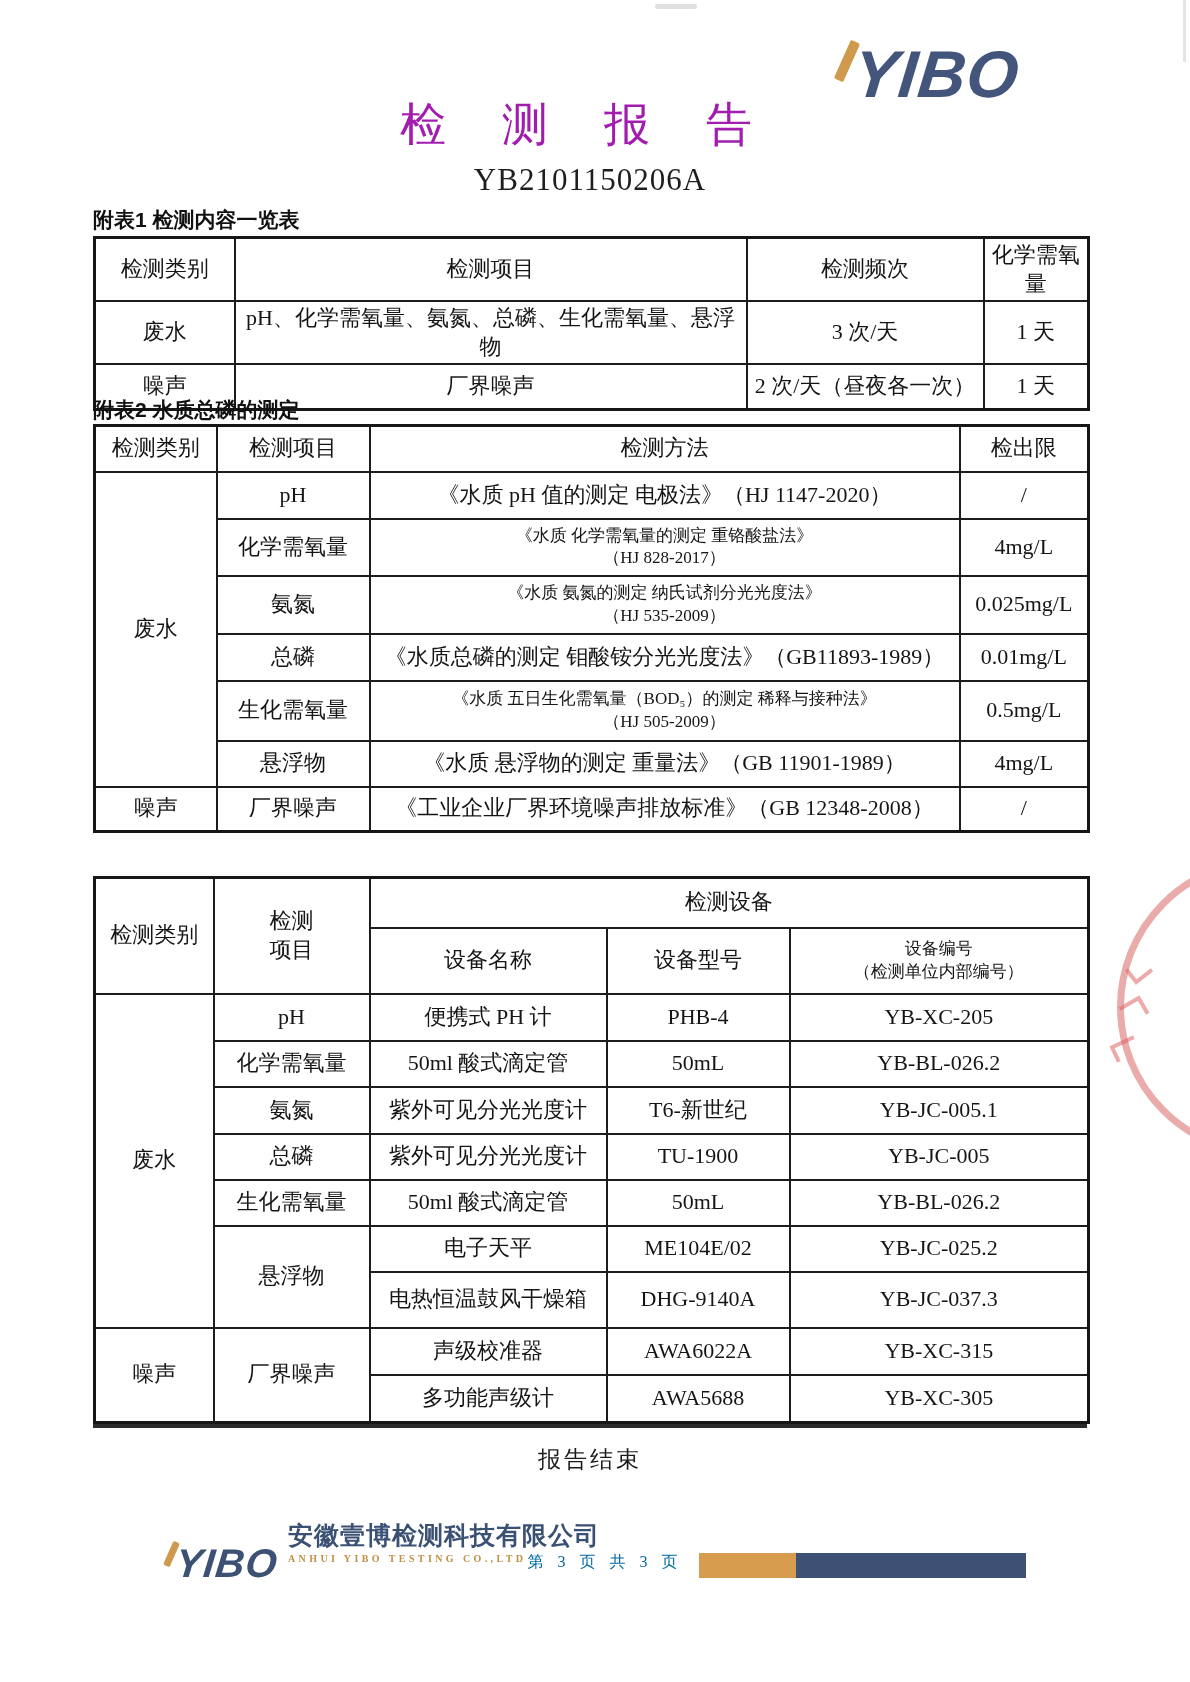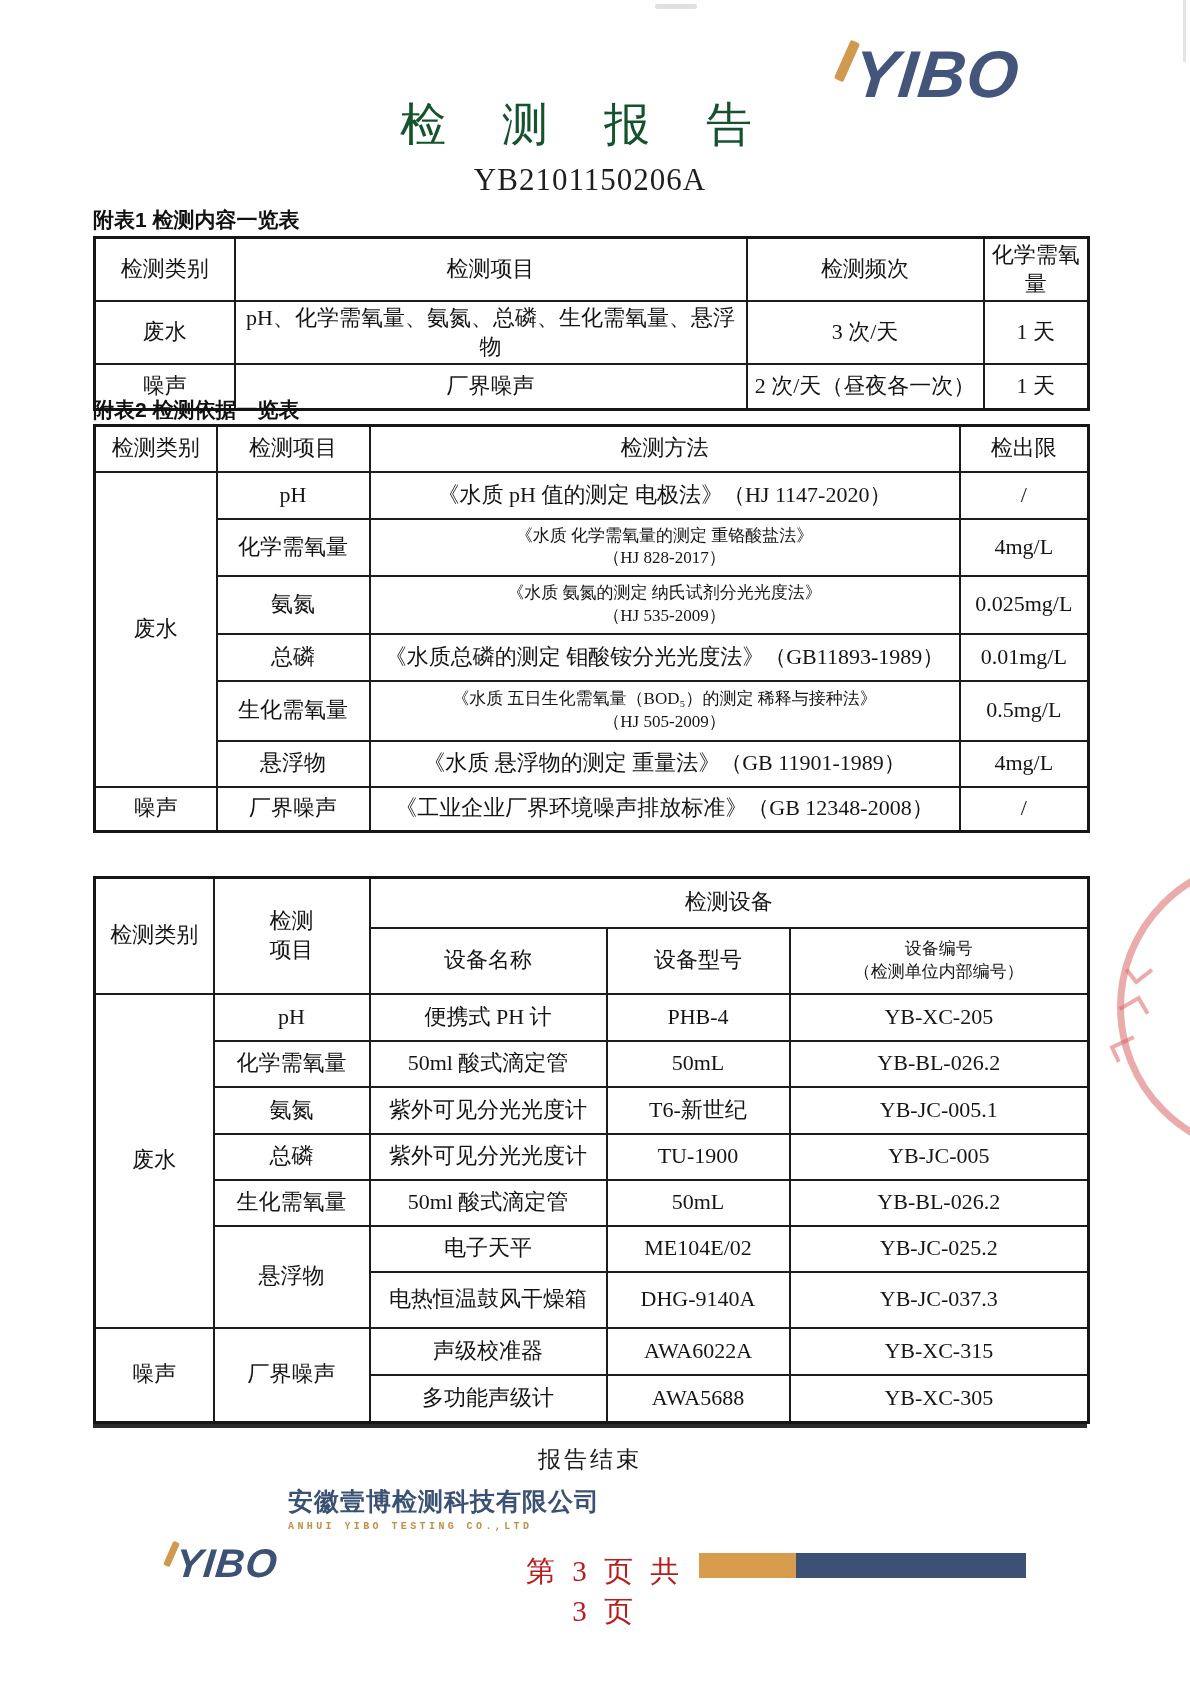--- a/index.html
+++ b/index.html
@@ -6,21 +6,21 @@
   .page{
     position:relative;width:1190px;height:1682px;margin:0 auto;
     background:#ffffff;overflow:hidden;
     font-family:"Liberation Serif","DejaVu Serif",serif;color:#1b1b1b;
   }
   
   .scan-dash{position:absolute;left:655px;top:4px;width:42px;height:5px;background:#c7c7c7;opacity:.55;border-radius:2px;}
   .scan-edge{position:absolute;left:1183px;top:0;width:3px;height:62px;background:#d9d9d9;opacity:.7;}
   .title{
     position:absolute;left:93px;top:94px;width:994px;text-align:center;
-    font-size:46px;letter-spacing:56px;padding-left:28px;box-sizing:border-box;color:#14532d;
+    font-size:46px;letter-spacing:56px;padding-left:28px;box-sizing:border-box;color:#a21caf;
   }
   .report-no{
     position:absolute;left:93px;top:162px;width:994px;text-align:center;
     font-size:31px;letter-spacing:1px;color:#1e1e1e;
   }
   .logo{position:absolute;display:flex;align-items:flex-start;}
   .logo-top{left:842px;top:38px;}
   .logo-word{
     font-family:"Liberation Sans","DejaVu Sans",sans-serif;font-weight:bold;font-style:italic;
     transform:skewX(-6deg);letter-spacing:1px;
@@ -45,24 +45,24 @@
   table.rep{border:3px solid #161616;}
   .pre{white-space:pre-line;}
   td.left{text-align:left;padding-left:12px;}
   .fs21{font-size:17px;}
   
   .end-rule{position:absolute;left:93px;top:1424px;width:994px;height:4px;background:#2b2b2b;}
   .end-text{position:absolute;left:93px;top:1444px;width:994px;text-align:center;font-size:23px;letter-spacing:3px;}
   .footer-logo{left:168px;top:1540px;}
   .footer-logo .logo-word{font-size:40px;line-height:46px;color:#3c5173;}
   .footer-logo .logo-accent{width:7px;height:26px;transform:rotate(24deg);margin:1px 1px 0 0;}
-  .footer-company{position:absolute;left:288px;top:1490px;font-family:Liberation Mono, monospace;}
+  .footer-company{position:absolute;left:288px;top:1522px;font-family:Liberation Serif, serif;}
   .footer-company .cn{font-size:25px;font-weight:bold;color:#3b5174;letter-spacing:1px;line-height:28px;}
   .footer-company .en{font-size:10px;font-weight:bold;color:#c18f45;letter-spacing:3.4px;margin-top:3px;}
-  .footer-page{position:absolute;left:520px;top:1552px;width:170px;text-align:center;font-size:29px;letter-spacing:5px;color:#b91c1c;}
+  .footer-page{position:absolute;left:520px;top:1552px;width:170px;text-align:center;font-size:16px;letter-spacing:5px;color:#0369a1;}
   .footer-bar{position:absolute;left:699px;top:1553px;width:327px;height:25px;display:flex;}
   .footer-bar .seg-orange{height:100%;}
   .footer-bar .seg-blue{height:100%;flex:1;}
   
   .seal-arc{
     position:absolute;left:1117px;top:857px;width:300px;height:300px;border-radius:50%;
     border:7px solid rgba(214,88,88,0.50);box-sizing:border-box;filter:blur(0.6px);
   }
   .seal-mark{position:absolute;opacity:.55;filter:blur(0.5px);}
   .m1{left:1128px;top:962px;width:18px;height:14px;border-left:4px solid #d66;border-bottom:4px solid #d66;transform:rotate(-38deg);}
@@ -108,21 +108,21 @@
     </tr>
     <tr style="height:45px">
       <td>噪声</td>
       <td class="left">厂界噪声</td>
       <td>2 次/天（昼夜各一次）</td>
       <td>1 天</td>
     </tr>
   </tbody>
     </table>
 
-  <div class="caption" style="top:396px;">附表2  检测依据一览表</div>
+  <div class="caption" style="top:396px;">附表2  水质总磷的测定</div>
   <table class="rep" style="top:424px;">
     <colgroup>
         <col style="width:122px">
         <col style="width:153px">
         <col style="width:590px">
         <col style="width:129px">
       </colgroup>
     <tbody>
         <tr style="height:46px">
       <th>检测类别</th>

